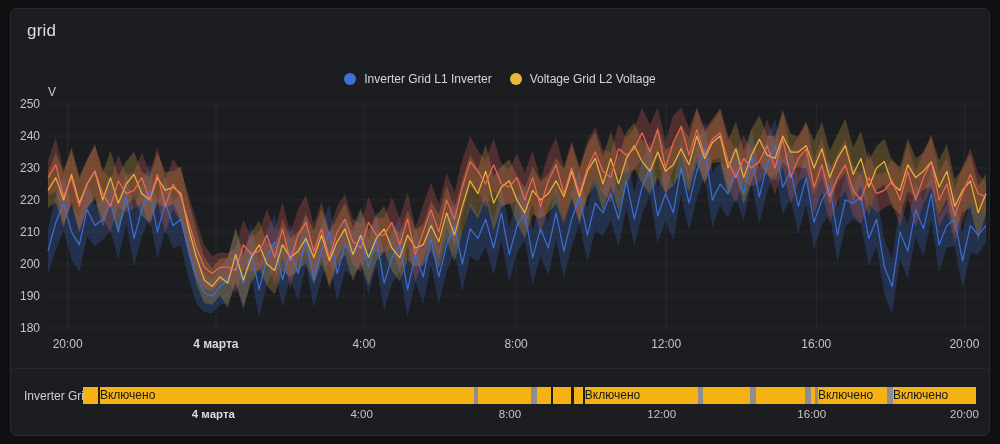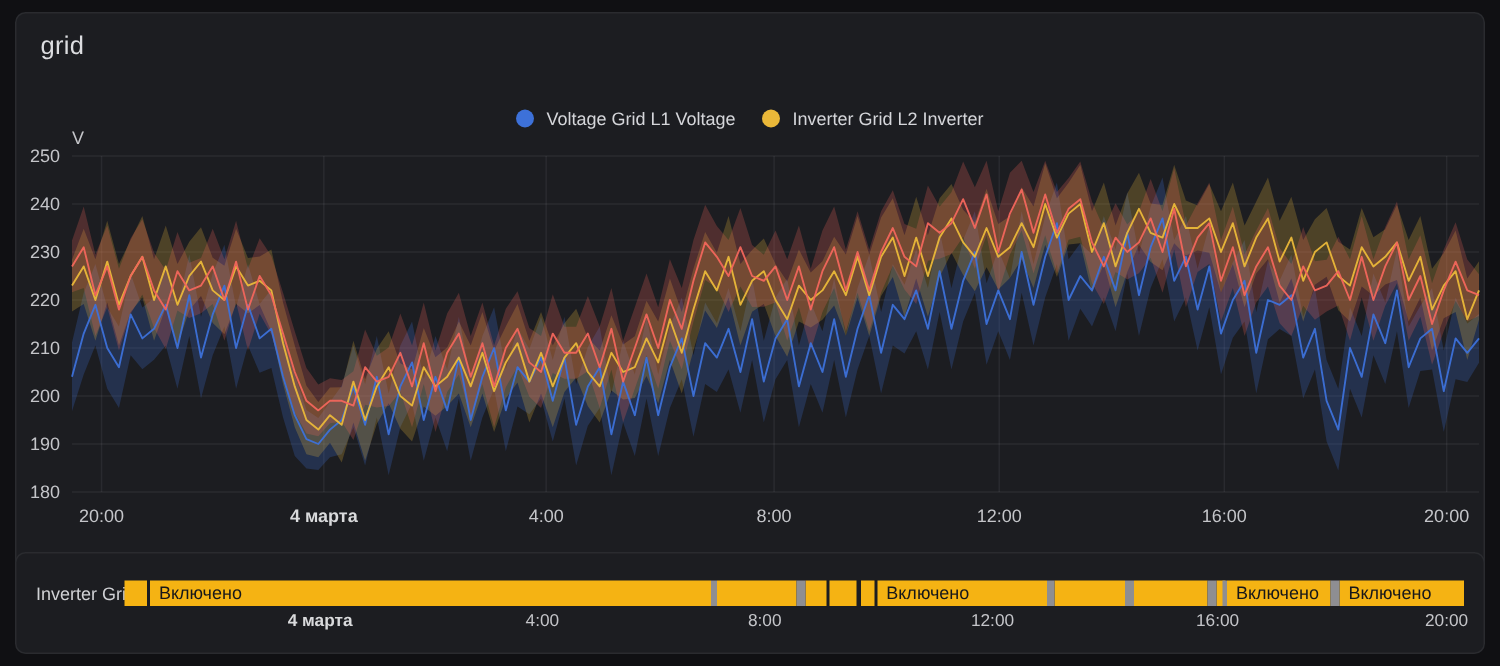--- a/index.html
+++ b/index.html
@@ -26,46 +26,46 @@
   .li{display:flex;align-items:center;gap:8px;font-size:12px;color:#d5d6da;cursor:pointer;}
   .dot{width:12px;height:12px;border-radius:50%;flex:0 0 auto;}
   .li em{font-style:normal;}
   #chart{position:absolute;left:0;top:0;}
   
   #tl-label{position:absolute;left:13px;top:20px;font-size:12px;color:#d0d1d5;}
   #tl-bar{position:absolute;left:72px;top:18px;width:893px;height:17px;}
   .seg{
     position:absolute;top:0;height:100%;
     color:#16171a;font-size:12px;line-height:17px;
-    padding-left:6px;box-sizing:border-box;overflow:hidden;white-space:nowrap;
+    box-sizing:border-box;overflow:hidden;white-space:nowrap;
     cursor:default;
   }
   .gapseg{position:absolute;top:0;height:100%;}
   #tl-axis{
     position:absolute;left:72px;top:39px;width:893px;height:16px;
     font-size:11.5px;color:#c4c5c9;
   }
   #tl-axis span{position:absolute;top:0;transform:translateX(-50%);white-space:nowrap;}
   #tl-axis span.b{font-weight:700;color:#d9dadc;}
 </style>
 </head>
 <body>
 
 <div>
 
   <section class="panel" id="p1">
     <h2 class="p-title">grid</h2>
     <div id="legend">
         <span class="li">
           <i class="dot" style="background: rgb(61, 113, 217);"></i>
-          <em>Voltage Grid L1 Voltage</em>
+          <em>Inverter Grid L1 Inverter</em>
         </span>
         <span class="li">
           <i class="dot" style="background: rgb(234, 184, 57);"></i>
-          <em>Inverter Grid L2 Inverter</em>
+          <em>Voltage Grid L2 Voltage</em>
         </span>
       </div>
     <svg id="chart" width="980" height="350" viewBox="0 0 980 350">
         <g>
           <line x1="37" x2="975" y1="95" y2="95" stroke="rgba(204,204,220,0.08)" stroke-width="1"></line>
           <line x1="37" x2="975" y1="127" y2="127" stroke="rgba(204,204,220,0.08)" stroke-width="1"></line>
           <line x1="37" x2="975" y1="159" y2="159" stroke="rgba(204,204,220,0.08)" stroke-width="1"></line>
           <line x1="37" x2="975" y1="191" y2="191" stroke="rgba(204,204,220,0.08)" stroke-width="1"></line>
           <line x1="37" x2="975" y1="223" y2="223" stroke="rgba(204,204,220,0.08)" stroke-width="1"></line>
           <line x1="37" x2="975" y1="255" y2="255" stroke="rgba(204,204,220,0.08)" stroke-width="1"></line>

